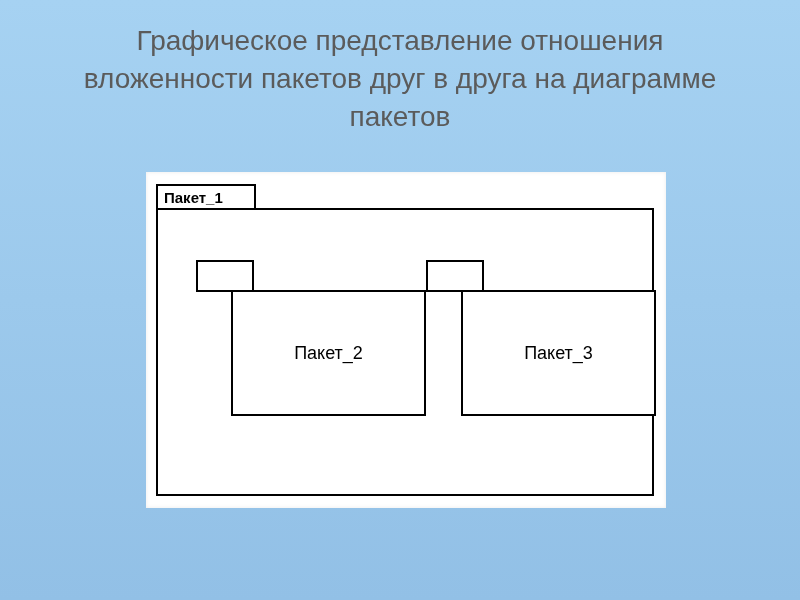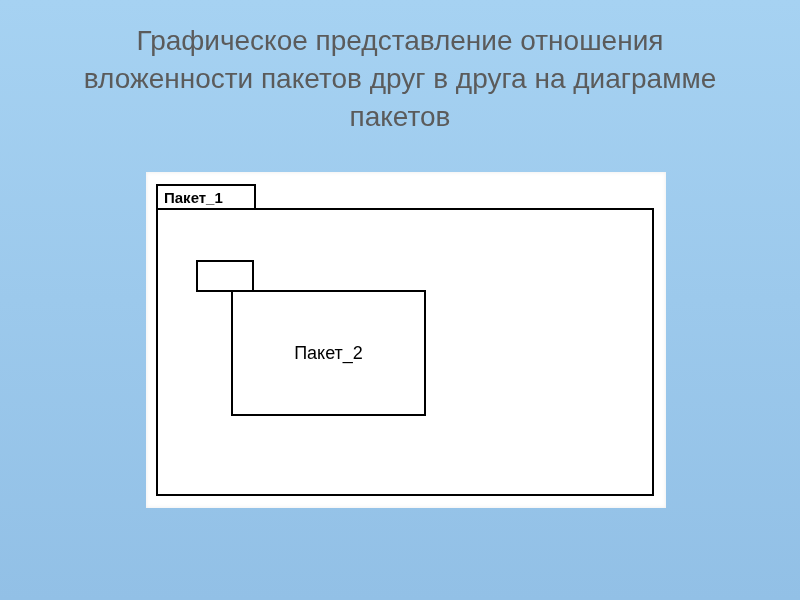--- a/index.html
+++ b/index.html
@@ -122,20 +122,26 @@
     <div class="pkg-outer">
       <div class="body">
 
         <div class="pkg-inner pkg2">
           <div class="body">
             <span>Пакет_2</span>
           </div>
           <div class="tab"></div>
         </div>
 
+        <div class="pkg-inner pkg3">
+          <div class="body">
+            <span>Пакет_3</span>
+          </div>
+          <div class="tab"></div>
+        </div>
 
       </div>
       <div class="tab">
         <span>Пакет_1</span>
       </div>
     </div>
 
   </div>
 
 </div>

